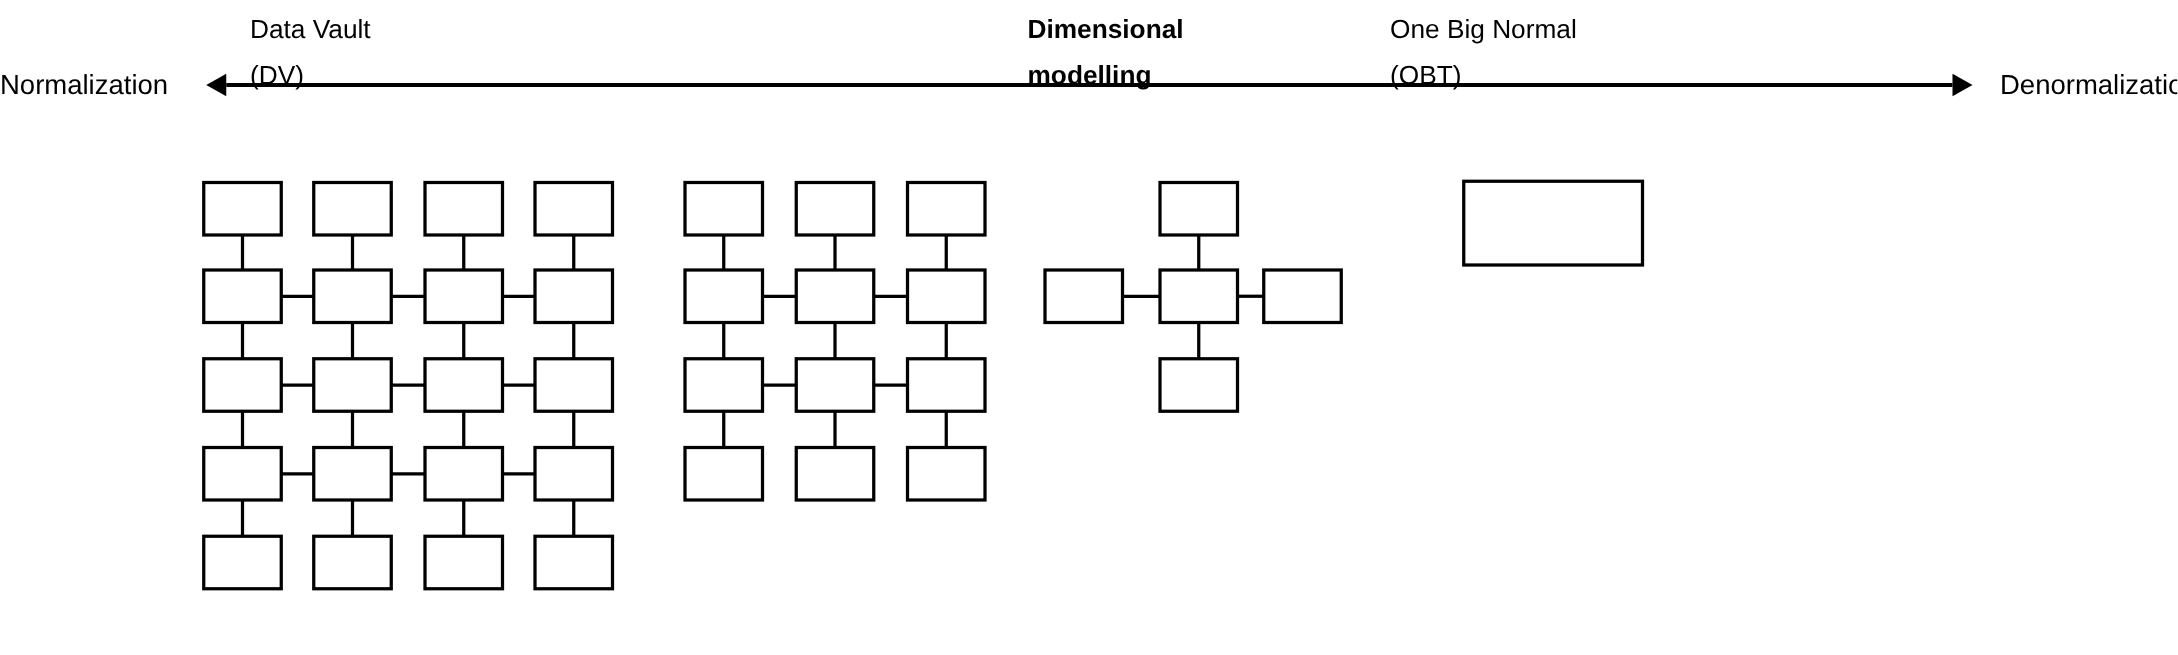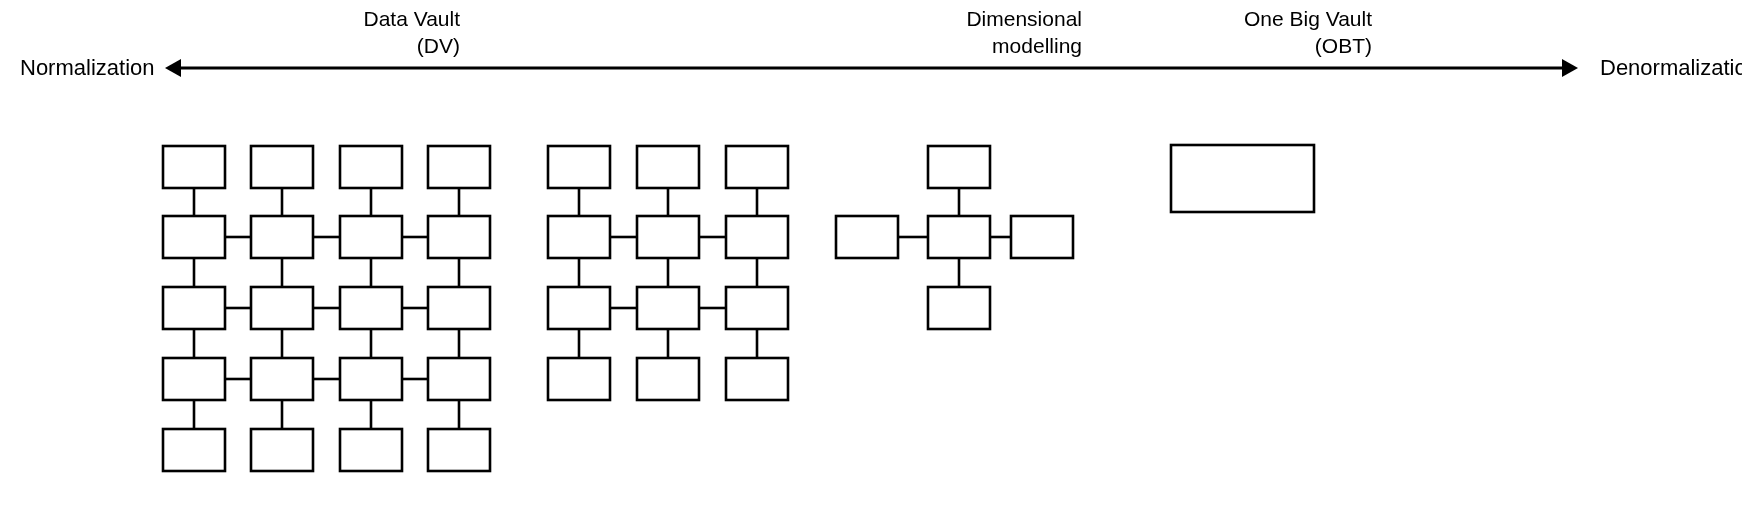--- a/index.html
+++ b/index.html
@@ -24,22 +24,22 @@
   .axis-endpoint {
     position: absolute;
     font-size: 22px;
     line-height: 26px;
     white-space: nowrap;
     color: #000;
   }
   .section-title {
     position: absolute;
     font-size: 21px;
-    line-height: 27px;
-    text-align: right;
+    line-height: 37px;
+    text-align: left;
     white-space: pre-line;
     color: #000;
   }
 
   
   #art {
     position: absolute;
     left: 0;
     top: 0;
     width: 1742px;
@@ -66,32 +66,32 @@
   }
   .axis-head {
     fill: #000000;
   }
 </style>
 </head>
 <body>
 
 <div id="canvas">
 
-  <div class="axis-endpoint" id="axis-left-label" style="left:20px; top:55px;">Normalization</div>
+  <div class="axis-endpoint" id="axis-left-label" style="left:0; top:55px;">Normalization</div>
 
   <div class="axis-endpoint" id="axis-right-label" style="left:1600px; top:55px;">Denormalization</div>
 
   <div class="section-title" id="title-0" style="left:200px; top:5px; width:260px;">Data Vault
 (DV)</div>
 
 
-  <div class="section-title" id="title-2" style="left:822px; top:5px; width:260px;">Dimensional
+  <div class="section-title" id="title-2" style="left:822px; top:5px; width:260px;font-weight:bold;">Dimensional
 modelling</div>
 
-  <div class="section-title" id="title-3" style="left:1112px; top:5px; width:260px;">One Big Vault
+  <div class="section-title" id="title-3" style="left:1112px; top:5px; width:260px;">One Big Normal
 (OBT)</div>
 
   <svg id="art" viewBox="0 0 1742 524" xmlns="http://www.w3.org/2000/svg">
 
     <g id="axis-group">
         <line x1="181" y1="68" x2="1562" y2="68" class="axis-line"></line>
         <polygon points="165,68 181,59 181,77" class="axis-head"></polygon>
         <polygon points="1578,68 1562,59 1562,77" class="axis-head"></polygon>
       </g>
 

